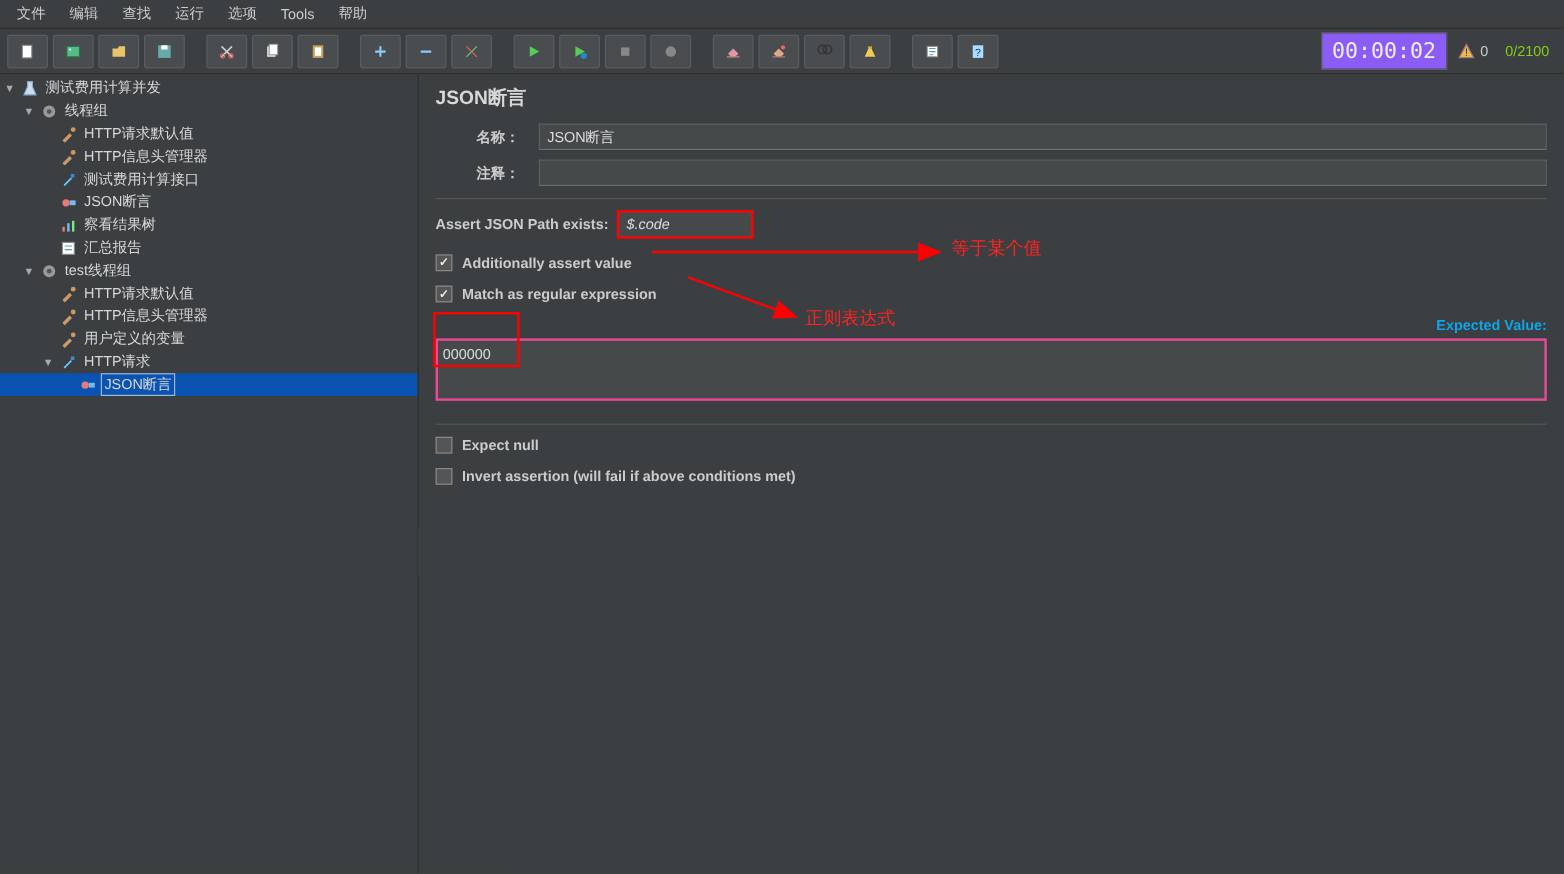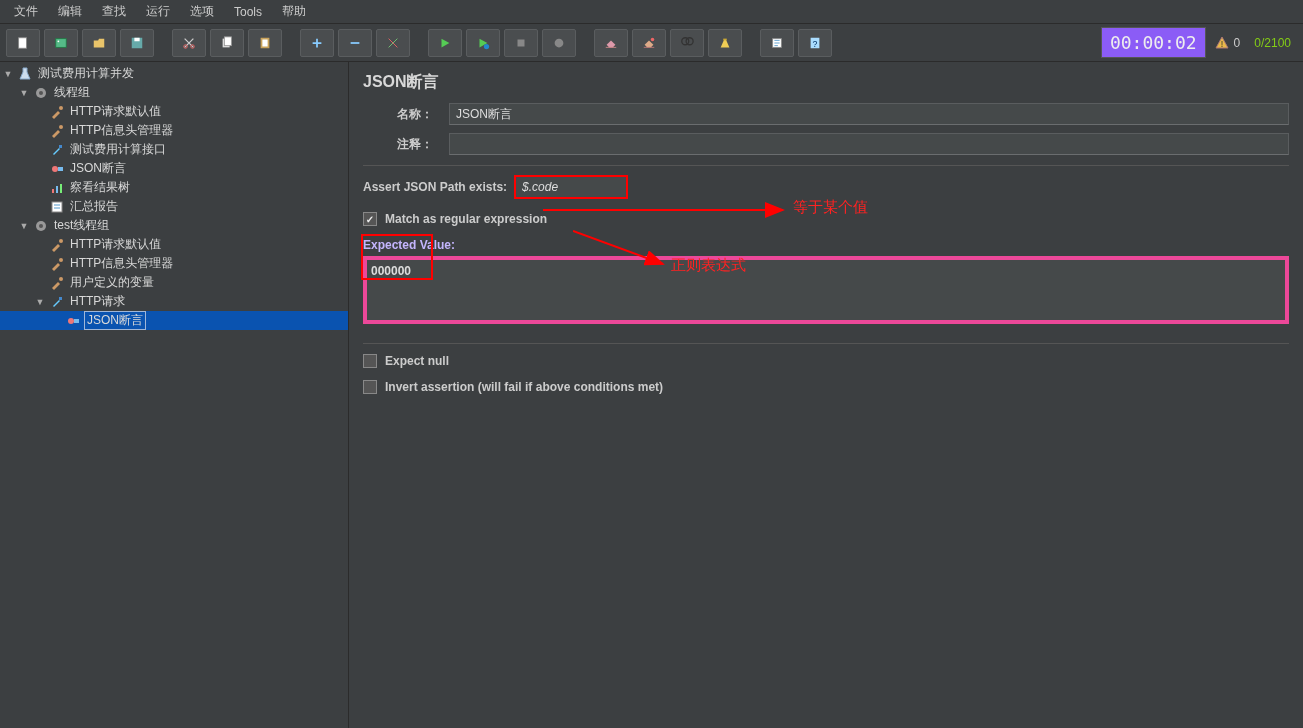--- a/index.html
+++ b/index.html
@@ -38,22 +38,22 @@
 .section { margin-top: 10px; border-top: 1px solid #555; padding-top: 10px; position: relative; }
 .assert-row { display: flex; align-items: center; margin-bottom: 14px; }
 .assert-label { color: #cccccc; font-weight: bold; margin-right: 8px; }
 .assert-input { background: #45494a; border: 1px solid #5a5d5f; color: #ddd; padding: 3px 6px; height: 22px; width: 510px; font-size: 12px; }
 .red-outline { outline: 2px solid #ff0000; outline-offset: -1px; }
 
 .check-row { display: flex; align-items: center; margin-bottom: 12px; font-weight: bold; color: #cccccc; }
 .check-box { width: 14px; height: 14px; border: 1px solid #888; background: #555; margin-right: 8px; display: flex; align-items: center; justify-content: center; font-size: 10px; color: #eee; }
 .check-box.checked::after { content: "✓"; }
 
-.expected-label { color: #c4b5fd; font-weight: bold; margin-bottom: 4px; }
-.expected-area { width: 100%; height: 68px; background: #45494a; border: 4px solid #ec4899; color: #ddd; padding: 4px; font-size: 12px; font-family: inherit; resize: none; font-weight: bold; }
+.expected-label { color: #0ea5e9; font-weight: bold; margin-bottom: 4px; text-align: right; }
+.expected-area { width: 100%; height: 52px; background: #45494a; border: 2px solid #ec4899; color: #ddd; padding: 4px; font-size: 12px; font-family: inherit; resize: none; }
 .red-box-overlay { position: absolute; border: 2px solid #ff0000; pointer-events: none; }
 
 .annotation { position: absolute; color: #ff2222; font-size: 15px; pointer-events: none; }
 .arrow-svg { position: absolute; pointer-events: none; }
 
 .sub-border { border-top: 1px solid #555; margin: 16px 0 10px 0; }
 
 
 .ic { width: 14px; height: 14px; }
 </style>
@@ -363,20 +363,24 @@
       <div class="form-label">注释：</div>
       <input class="form-input" value="" style="">
     </div>
 
     <div class="section">
       <div class="assert-row">
         <span class="assert-label">Assert JSON Path exists:</span>
         <input class="assert-input red-outline" style="width: 112px; font-style: italic;" value="$.code">
       </div>
 
+      <div class="check-row">
+        <span class="check-box checked"></span>
+        <span>Additionally assert value</span>
+      </div>
 
       <div class="check-row">
         <span class="check-box checked"></span>
         <span>Match as regular expression</span>
       </div>
 
       <div style="position:relative">
         <div class="expected-label">Expected Value:</div>
         <textarea class="expected-area" style="">000000</textarea>
         <div class="red-box-overlay" style="left:-2px; top:-4px; width:72px; height:46px"></div>

